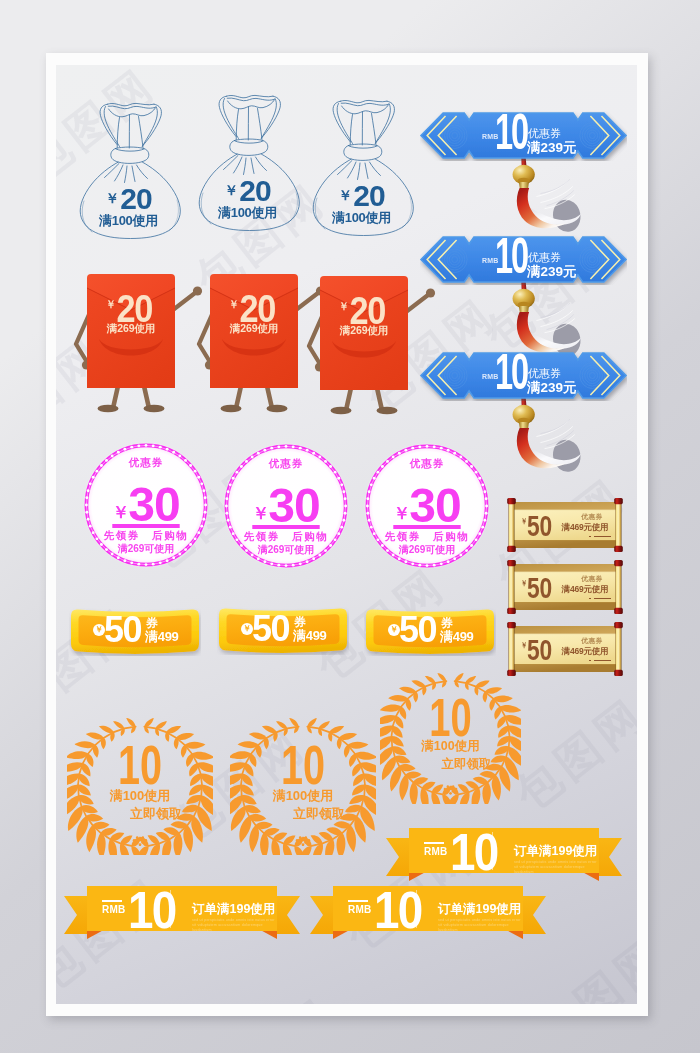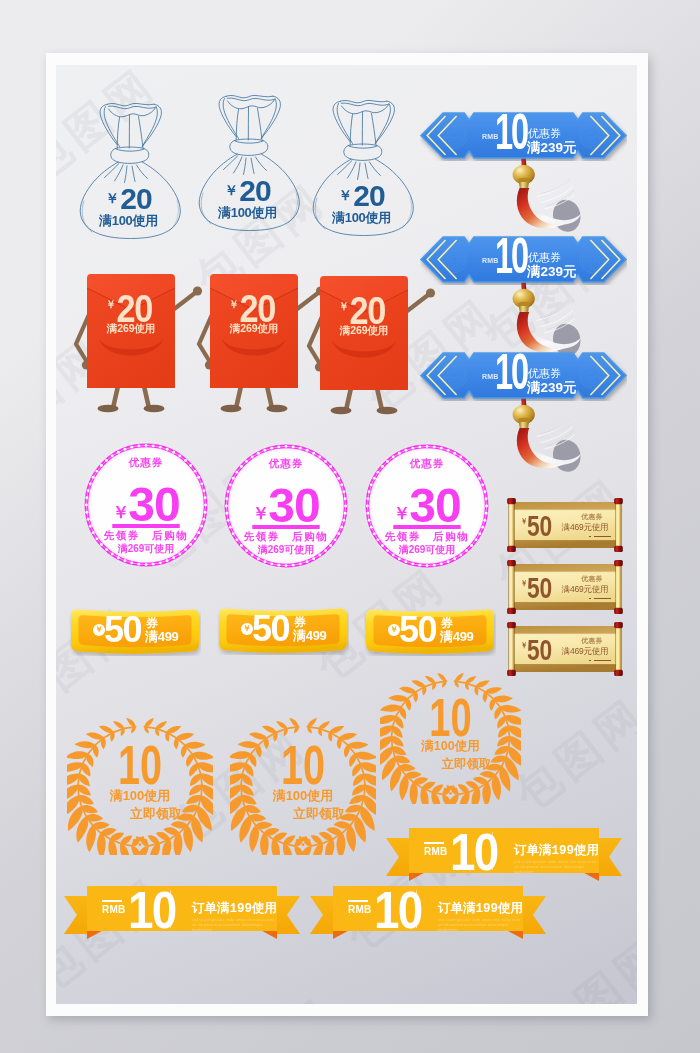--- a/index.html
+++ b/index.html
@@ -56,21 +56,21 @@
      color:#f845ef;font-size:10px;line-height:10px;font-weight:bold;letter-spacing:0;}
   
   .gs{position:absolute;width:118px;height:54px;}
   .gs svg{display:block;position:absolute;left:0;top:0;}
   .gs .amt{position:absolute;left:15px;top:9px;color:#90552c;font-weight:bold;
      font-size:30px;line-height:30px;letter-spacing:-0.5px;transform:scaleX(0.76);transform-origin:left top;}
   .gs .yen{font-size:8px;font-weight:bold;vertical-align:12px;margin-right:0px;letter-spacing:0;}
   .gs .cp{position:absolute;left:60px;top:16px;width:52px;text-align:center;
      color:#b68e55;font-size:6.8px;line-height:6.8px;font-weight:bold;letter-spacing:0.4px;}
   .gs .cond{position:absolute;left:46px;top:25px;width:66px;text-align:center;
-     color:#90552c;font-size:8.5px;line-height:8.5px;font-weight:normal;letter-spacing:-0.2px;}
+     color:#90552c;font-size:8.5px;line-height:8.5px;font-weight:bold;letter-spacing:-0.2px;}
   .gs .dash{position:absolute;left:88px;top:37.5px;width:17px;height:1.8px;background:#90552c;}
   .gs .dot{position:absolute;left:83px;top:37.8px;width:2px;height:1.5px;background:#90552c;}
   
   .yb{position:absolute;width:132px;height:50px;}
   .yb svg{display:block;position:absolute;left:0;top:0;}
   .yb .ycirc{position:absolute;left:24px;top:18px;width:12px;height:12px;border-radius:50%;
      background:#fff;color:#fbab0f;font-size:8px;line-height:12px;text-align:center;font-weight:bold;}
   .yb .amt{position:absolute;left:35px;top:6px;color:#fff;font-weight:bold;
      font-size:36px;line-height:36px;letter-spacing:-1.5px;}
   .yb .cp{position:absolute;left:77px;top:11px;color:#fff;font-size:12px;line-height:12px;font-weight:bold;}
@@ -82,21 +82,21 @@
      transform:scaleX(0.72);transform-origin:center top;}
   .lw .l1{position:absolute;left:0;width:100%;text-align:center;color:#f79a2e;font-weight:bold;}
   .lw .l2{position:absolute;left:16px;width:100%;text-align:center;color:#f79a2e;font-weight:bold;}
   
   .or{position:absolute;width:236px;height:56px;}
   .or svg{display:block;position:absolute;left:0;top:0;}
   .or .rmb{position:absolute;left:38px;top:19px;color:#fff;font-size:10px;line-height:10px;font-weight:bold;letter-spacing:0.2px;}
   .or .rbar{position:absolute;left:38px;top:14px;width:20px;height:2px;background:#fff;}
   .or .amt{position:absolute;left:64px;top:-2px;color:#fff;font-weight:bold;font-size:52px;line-height:52px;letter-spacing:-2px;
      transform:scaleX(0.88);transform-origin:left top;}
-  .or .cond{position:absolute;left:128px;top:17px;color:#fff;font-size:12.5px;line-height:12.5px;font-weight:bold;letter-spacing:0;font-family:Liberation Mono, monospace;}
+  .or .cond{position:absolute;left:128px;top:17px;color:#fff;font-size:12.5px;line-height:12.5px;font-weight:bold;letter-spacing:0;}
   .or .sub{position:absolute;left:128px;top:32px;width:84px;color:rgba(255,255,255,.38);font-size:3.6px;line-height:5px;letter-spacing:0.2px;}
 </style>
 </head>
 <body>
 
 <div id="stage">
   <div class="frame">
     <div class="canvas" id="canvas">
       <div id="wm-layer">
           <div class="wm" style="left: -40px; top: 30px;">包图网</div>

